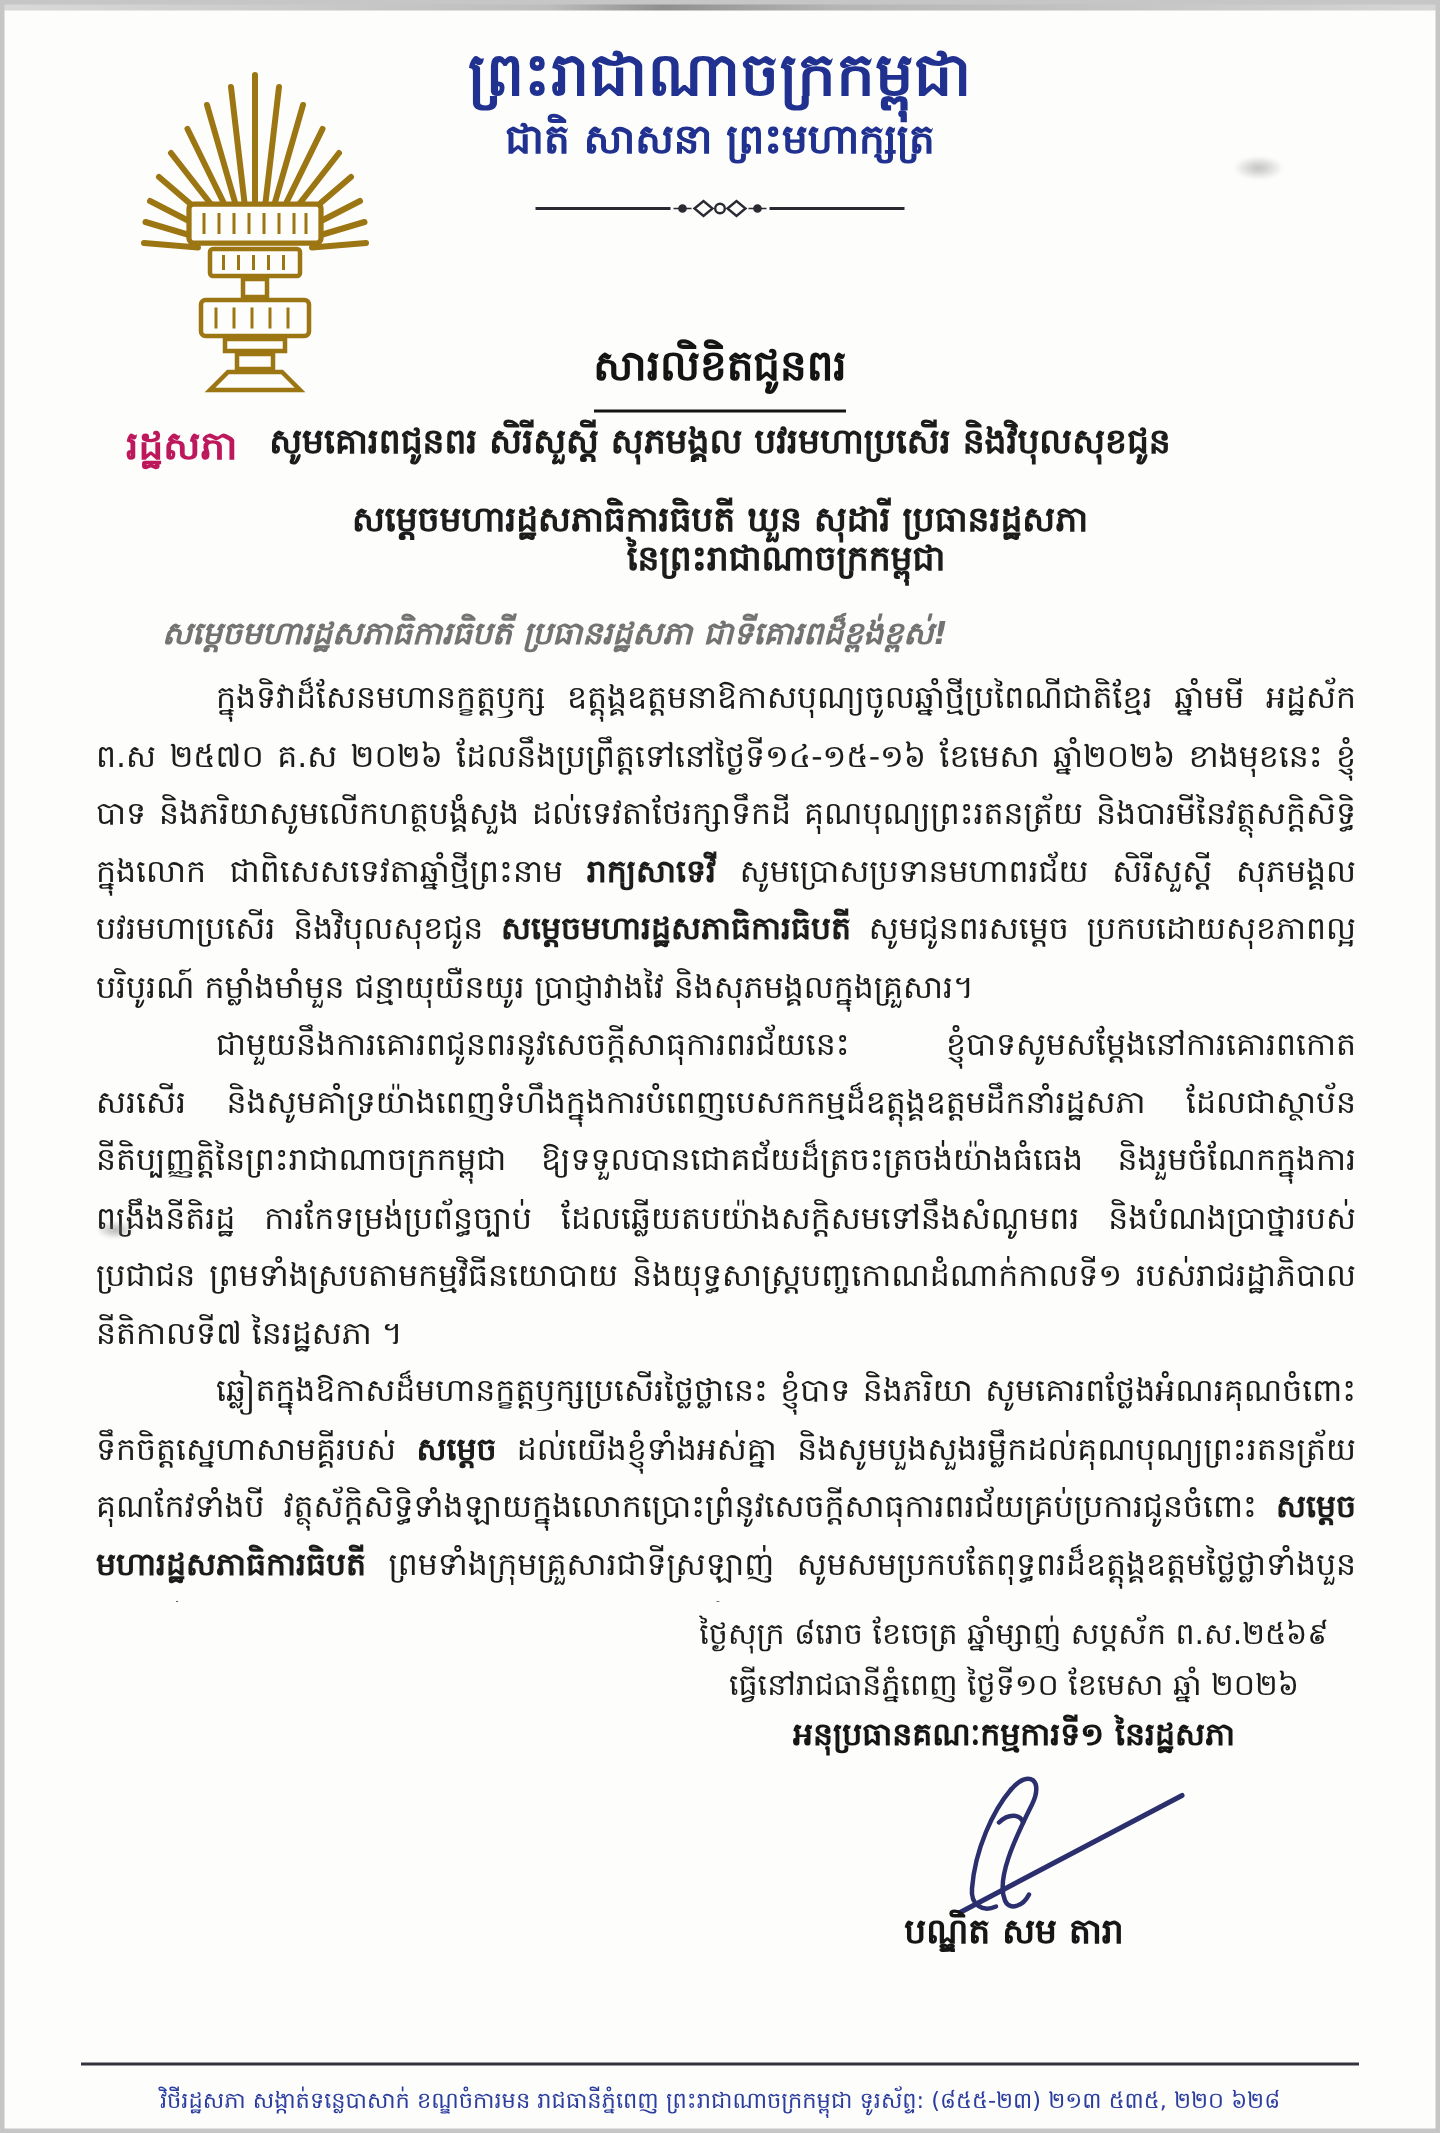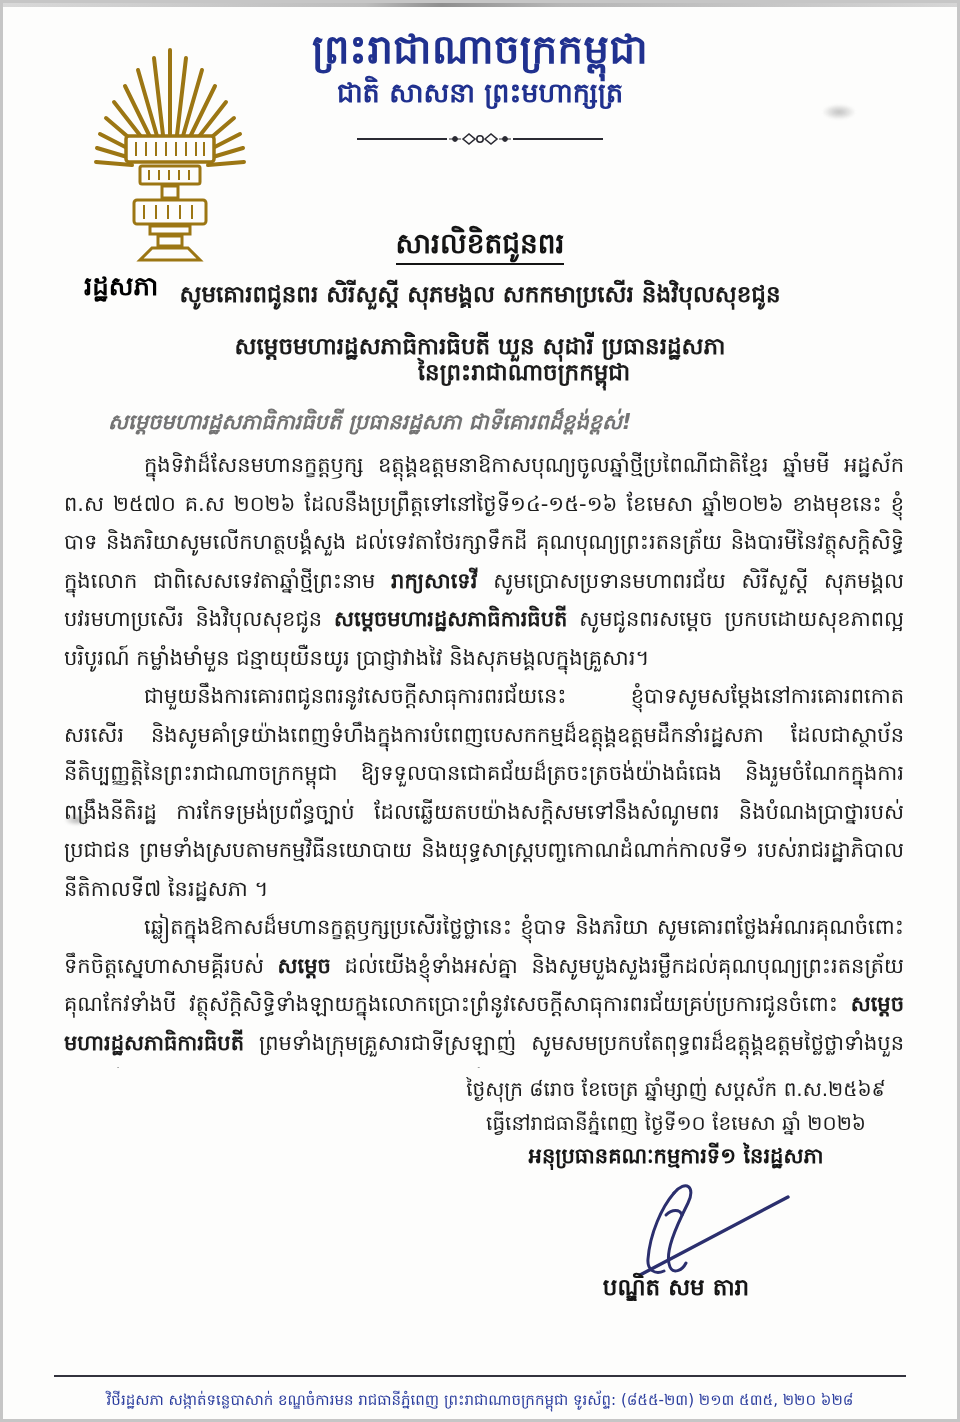--- a/index.html
+++ b/index.html
@@ -17,25 +17,25 @@
       background:radial-gradient(ellipse,rgba(120,120,120,.45),rgba(120,120,120,0) 70%);}
   .a2{left:64px; top:814px; width:26px; height:12px;
       background:radial-gradient(ellipse,rgba(110,110,110,.5),rgba(110,110,110,0) 70%);}
 
   .center{position:absolute; left:0; width:100%; text-align:center;}
   .motto1{top:24px; font-size:40px; font-weight:bold; color:#20318f; letter-spacing:.5px;}
   .motto2{top:76px; font-size:27px; font-weight:bold; color:#20318f;}
   .ornament{top:130px;}
 
   .emblem{position:absolute; left:70px; top:44px; width:200px; text-align:center; z-index:2;}
-  .emblem-label{margin-top:0; text-align:left; padding-left:14px;
-    font-size:26px; font-weight:bold; color:#000000;}
+  .emblem-label{margin-top:11px; text-align:left; padding-left:14px;
+    font-size:26px; font-weight:bold; color:#be185d;}
 
   .doc-title{top:226px; font-size:28px; font-weight:bold; color:#141414;}
-  .doc-title span{border-bottom:2.5px solid #141414; padding-bottom:3px;text-align:right;}
+  .doc-title span{border-bottom:2.5px solid #141414; padding-bottom:13px;text-align:right;}
 
   .recip1{top:280px; font-size:23px; font-weight:bold;}
   .recip2{top:332px; font-size:23px; font-weight:bold;}
   .recip3{top:358px; font-size:23px; font-weight:bold;margin-left:44px;}
 
   .salutation{position:absolute; top:408px; left:108px; right:60px;
     font-size:21px; font-weight:bold; font-style:italic; color:#737373;}
 
   .body-region{position:absolute; top:446px; left:64px; right:56px; height:622px; overflow:hidden;}
   .body-region p{margin:0; font-size:21px; line-height:38.5px; text-align:justify;
@@ -135,21 +135,21 @@
         <path d="M82 204 L118 204 L130 216 L70 216 Z" stroke-width="3"></path>
       </g>
     </svg>
     <div class="emblem-label">រដ្ឋសភា</div>
   </div>
 
   <div class="center doc-title">
     <span>សារលិខិតជូនពរ</span>
   </div>
 
-  <div class="center recip1">សូមគោរពជូនពរ សិរីសួស្ដី សុភមង្គល សកកមាប្រសើរ និងវិបុលសុខជូន</div>
+  <div class="center recip1">សូមគោរពជូនពរ សិរីសួស្ដី សុភមង្គល បវរមហាប្រសើរ និងវិបុលសុខជូន</div>
   <div class="center recip2">សម្ដេចមហារដ្ឋសភាធិការធិបតី ឃួន សុដារី ប្រធានរដ្ឋសភា</div>
   <div class="center recip3">នៃព្រះរាជាណាចក្រកម្ពុជា</div>
 
   <div class="salutation">សម្ដេចមហារដ្ឋសភាធិការធិបតី ប្រធានរដ្ឋសភា ជាទីគោរពដ៏ខ្ពង់ខ្ពស់!</div>
 
   <div class="body-region" id="body-paragraphs">
       <p><span>ក្នុងទិវាដ៏សែនមហានក្ខត្តឫក្ស ឧត្តុង្គឧត្តមនាឱកាសបុណ្យចូលឆ្នាំថ្មីប្រពៃណីជាតិខ្មែរ ឆ្នាំមមី អដ្ឋស័ក ព.ស ២៥៧០ គ.ស ២០២៦ ដែលនឹងប្រព្រឹត្តទៅនៅថ្ងៃទី១៤-១៥-១៦ ខែមេសា ឆ្នាំ២០២៦ ខាងមុខនេះ ខ្ញុំបាទ និងភរិយាសូមលើកហត្ថបង្គំសួង ដល់ទេវតាថែរក្សាទឹកដី គុណបុណ្យព្រះរតនត្រ័យ និងបារមីនៃវត្ថុសក្ដិសិទ្ធិក្នុងលោក ជាពិសេសទេវតាឆ្នាំថ្មីព្រះនាម </span><span class="b">រាក្យសាទេវី</span><span> សូមប្រោសប្រទានមហាពរជ័យ សិរីសួស្ដី សុភមង្គល បវរមហាប្រសើរ និងវិបុលសុខជូន </span><span class="b">សម្ដេចមហារដ្ឋសភាធិការធិបតី</span><span> សូមជូនពរសម្ដេច ប្រកបដោយសុខភាពល្អបរិបូរណ៍ កម្លាំងមាំមួន ជន្មាយុយឺនយូរ ប្រាជ្ញាវាងវៃ និងសុភមង្គលក្នុងគ្រួសារ។</span></p>
       <p><span>ជាមួយនឹងការគោរពជូនពរនូវសេចក្ដីសាធុការពរជ័យនេះ ខ្ញុំបាទសូមសម្ដែងនៅការគោរពកោតសរសើរ និងសូមគាំទ្រយ៉ាងពេញទំហឹងក្នុងការបំពេញបេសកកម្មដ៏ឧត្តុង្គឧត្តមដឹកនាំរដ្ឋសភា ដែលជាស្ថាប័ននីតិប្បញ្ញត្តិនៃព្រះរាជាណាចក្រកម្ពុជា ឱ្យទទួលបានជោគជ័យដ៏ត្រចះត្រចង់យ៉ាងធំធេង និងរួមចំណែកក្នុងការពង្រឹងនីតិរដ្ឋ ការកែទម្រង់ប្រព័ន្ធច្បាប់ ដែលឆ្លើយតបយ៉ាងសក្ដិសមទៅនឹងសំណូមពរ និងបំណងប្រាថ្នារបស់ប្រជាជន ព្រមទាំងស្របតាមកម្មវិធីនយោបាយ និងយុទ្ធសាស្ត្របញ្ចកោណដំណាក់កាលទី១ របស់រាជរដ្ឋាភិបាល នីតិកាលទី៧ នៃរដ្ឋសភា ។</span></p>
       <p><span>ឆ្លៀតក្នុងឱកាសដ៏មហានក្ខត្តឫក្សប្រសើរថ្លៃថ្លានេះ ខ្ញុំបាទ និងភរិយា សូមគោរពថ្លែងអំណរគុណចំពោះទឹកចិត្តស្នេហាសាមគ្គីរបស់ </span><span class="b">សម្ដេច</span><span> ដល់យើងខ្ញុំទាំងអស់គ្នា និងសូមបួងសួងរម្លឹកដល់គុណបុណ្យព្រះរតនត្រ័យ គុណកែវទាំងបី វត្ថុស័ក្ដិសិទ្ធិទាំងឡាយក្នុងលោកប្រោះព្រំនូវសេចក្ដីសាធុការពរជ័យគ្រប់ប្រការជូនចំពោះ </span><span class="b">សម្ដេចមហារដ្ឋសភាធិការធិបតី</span><span> ព្រមទាំងក្រុមគ្រួសារជាទីស្រឡាញ់ សូមសមប្រកបតែពុទ្ធពរដ៏ឧត្តុង្គឧត្តមថ្លៃថ្លាទាំងបួនប្រការគឺ អាយុ វណ្ណៈ សុខៈ និងពលៈ ជានិច្ចនិរន្តរ៍កុំបីឃ្លៀងឃ្លាតឡើយ។</span></p>
     </div>

